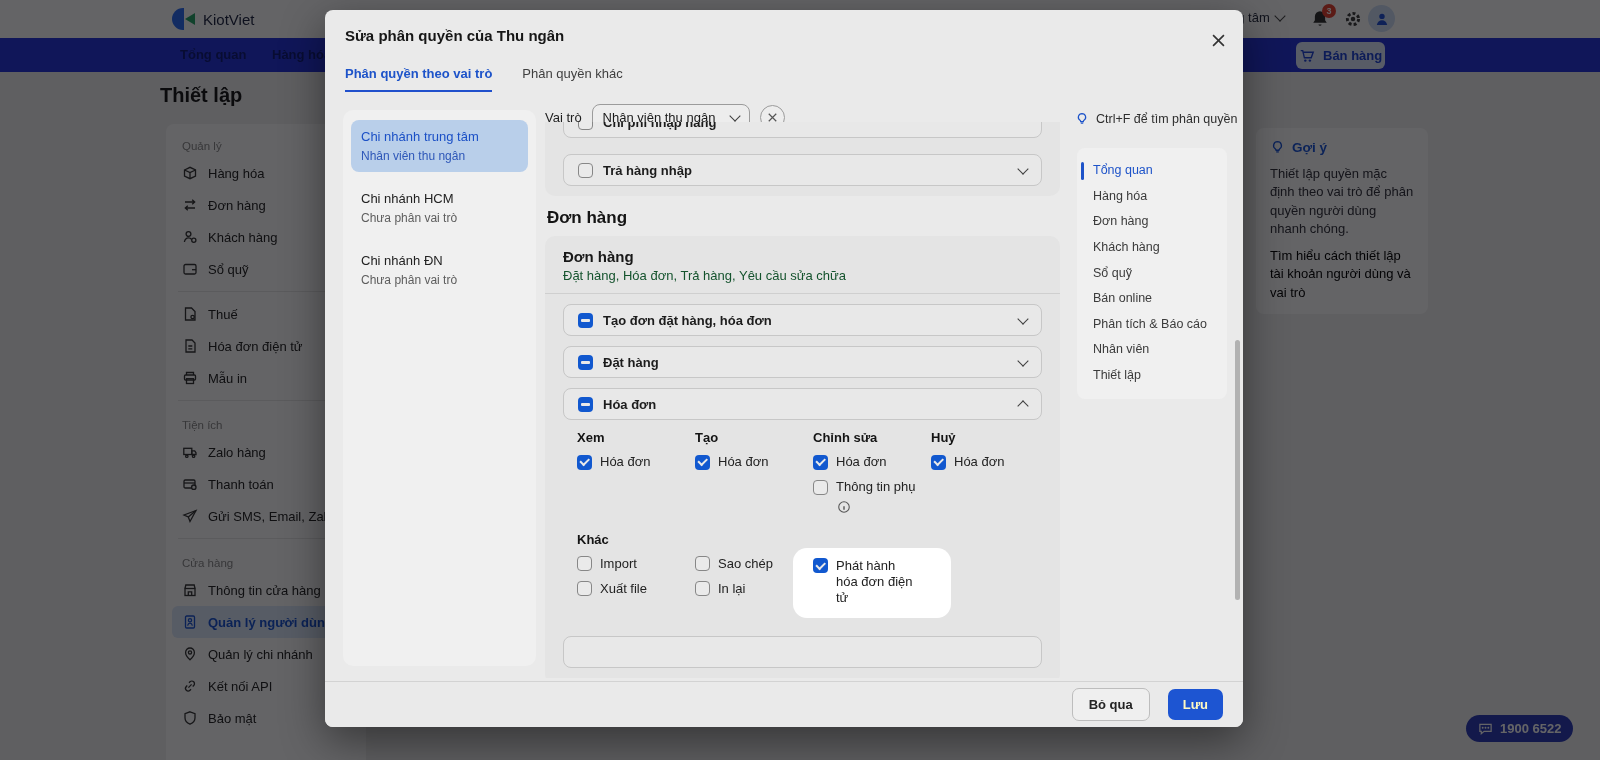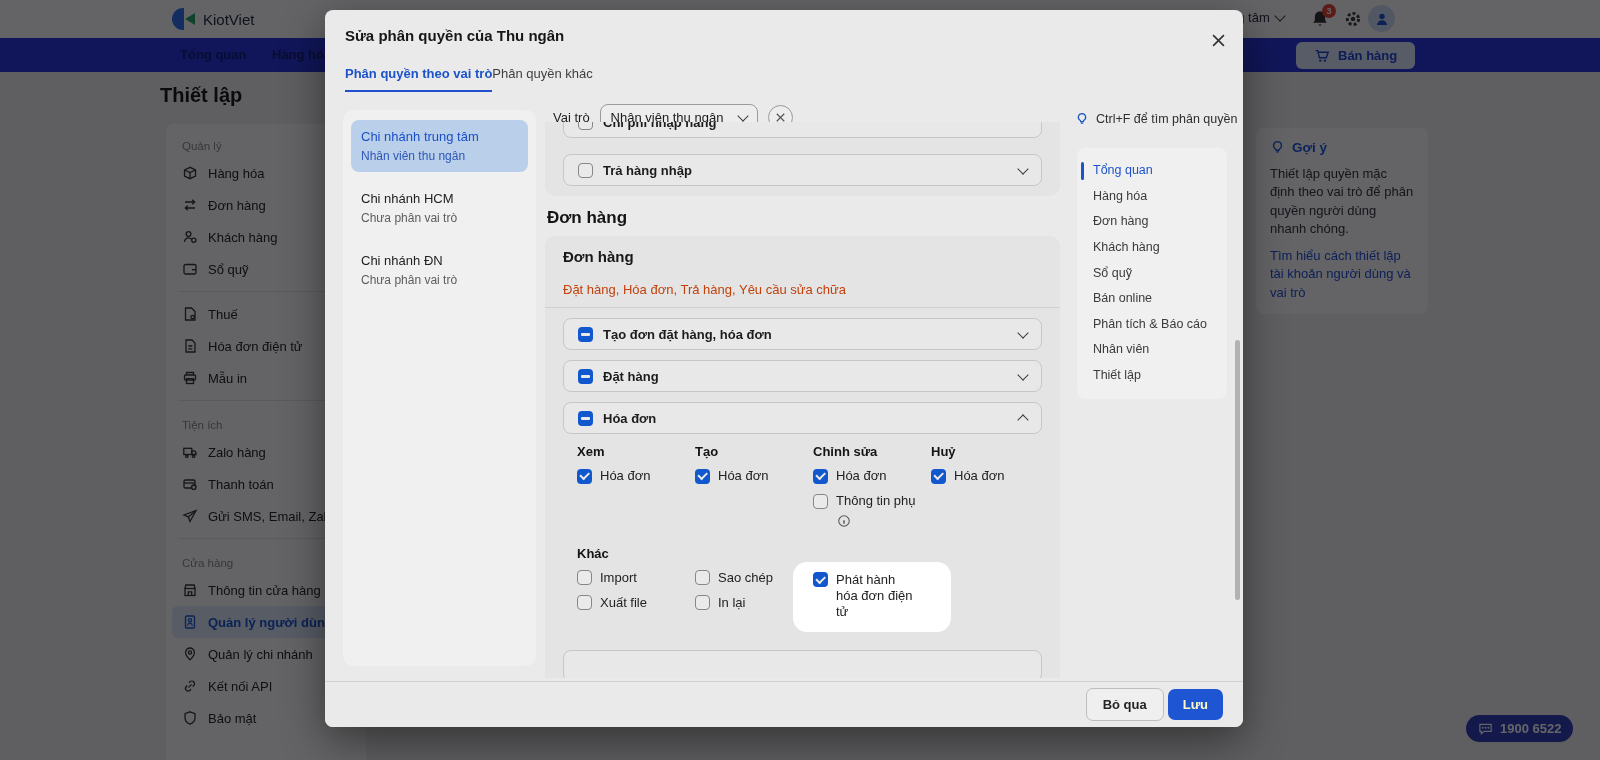--- a/index.html
+++ b/index.html
@@ -18,73 +18,73 @@
   .chev{width:7px;height:7px;border-right:1.8px solid #444;border-bottom:1.8px solid #444;display:inline-block}
   .chev.down{transform:rotate(45deg);margin-top:-3px}
   .chev.up{transform:rotate(-135deg);margin-top:3px}
   .bell{left:1310px;top:9px;width:20px;height:20px}
   .badge{left:1322px;top:4px;min-width:14px;height:14px;border-radius:8px;background:#e8402f;color:#fff;font-size:9px;font-weight:bold;display:flex;align-items:center;justify-content:center;padding:0 2px;box-sizing:border-box}
   .gear{left:1344px;top:10px;width:18px;height:18px}
   .avatar{left:1368px;top:5px;width:27px;height:27px;border-radius:50%;background:#cfe0f8;display:flex;align-items:center;justify-content:center}
 
   .navbar{left:0;top:38px;width:1600px;height:34px;background:#2334dc;z-index:1}
   .nav-item{top:9px;font-size:13px;font-weight:bold;color:#0e1a78}
-  .sell-btn{left:1296px;top:4px;height:27px;padding:0 18px;background:#dfe9ff;border-radius:6px;display:flex;align-items:center;gap:8px;font-size:13px;font-weight:bold;color:#1c43d8;box-sizing:border-box}
+  .sell-btn{left:1296px;top:4px;height:27px;padding:0 3px;background:#dfe9ff;border-radius:6px;display:flex;align-items:center;gap:8px;font-size:13px;font-weight:bold;color:#1c43d8;box-sizing:border-box}
 
   .page-title{left:160px;top:84px;font-size:20px;font-weight:bold;color:#161616;z-index:1}
   .side-card{left:166px;top:124px;width:200px;height:700px;background:#fff;border-radius:8px;padding:4px 0;box-sizing:border-box;z-index:1}
   .side-label{padding:12px 16px 5px;font-size:11.5px;color:#8a8a8a}
   .side-item{display:flex;align-items:center;gap:10px;padding:8px 16px;font-size:13px;color:#222}
   .side-item.active{margin:0 6px;padding:8px 10px;background:#dde9fc;border-radius:6px;color:#1653d4;font-weight:bold}
   .side-div{height:1px;background:#e8e8e8;margin:6px 12px}
   .sic{width:16px;height:16px;flex:none;display:flex}
 
   .tip-panel{left:1256px;top:128px;width:172px;background:#fff;border-radius:8px;padding:12px 14px;box-sizing:border-box;z-index:1}
   .tip-head{display:flex;align-items:center;gap:7px;font-size:13.5px;font-weight:bold;color:#1a56db}
   .tip-body{margin-top:10px;font-size:13px;line-height:1.42;color:#30303a}
-  .tip-link{margin-top:8px;font-size:13px;line-height:1.42;color:#1d4ed8}
+  .tip-link{margin-top:8px;font-size:13px;line-height:1.42;color:#000000}
 
   .hotline{left:1466px;top:715px;height:27px;padding:0 12px;background:#2c3cb8;border-radius:14px;display:flex;align-items:center;gap:7px;color:#fff;font-size:13px;font-weight:bold;z-index:1;box-sizing:border-box}
 
   
   .scrim{left:0;top:0;width:1600px;height:760px;background:rgba(5,5,8,0.62);z-index:5}
 
   
   .modal{left:325px;top:10px;width:918px;height:717px;background:#eaeaea;border-radius:8px;z-index:20;box-shadow:0 14px 44px rgba(0,0,0,.45)}
   .m-title{left:20px;top:17px;font-size:15px;font-weight:bold;color:#161616}
   .m-close{right:14px;top:19px;width:22px;height:22px;display:flex;align-items:center;justify-content:center;cursor:pointer}
-  .m-tabs{left:20px;top:56px;display:flex;}
+  .m-tabs{left:20px;top:56px;display:flex;gap:30px}
   .m-tab{font-size:13px;color:#3f3f3f;padding-bottom:9px}
   .m-tab.active{color:#1d53c9;font-weight:bold;border-bottom:2.5px solid #2050cc}
   .m-body{position:absolute;left:0;right:0;top:86px;bottom:46px}
 
   .branch-panel{left:18px;top:14px;width:193px;height:556px;background:#f0f0f0;border-radius:10px;padding:10px 8px;box-sizing:border-box}
   .branch{padding:9px 10px;border-radius:8px;margin-bottom:10px}
   .branch .bn{font-size:13px;color:#222;margin-bottom:5px}
   .branch .br{font-size:12px;color:#5d5d5d}
   .branch.sel{background:#b9cfea}
   .branch.sel .bn{color:#1b50c6}
   .branch.sel .br{color:#2e57b8}
 
-  .role-row{left:228px;top:8px;display:flex;align-items:center}
+  .role-row{left:220px;top:8px;display:flex;align-items:center}
   .role-label{font-size:13px;color:#1f1f1f;margin-right:10px}
   .role-select{width:158px;height:27px;border:1px solid #9b9b9b;border-radius:8px;background:#ededed;display:flex;align-items:center;padding:0 10px;font-size:13px;color:#1a1a1a;box-sizing:border-box}
   .role-select .chev{margin-left:auto;border-color:#3e3e3e}
   .role-clear{width:25px;height:25px;border:1px solid #9b9b9b;border-radius:50%;background:#ededed;margin-left:10px;display:flex;align-items:center;justify-content:center;box-sizing:border-box}
 
   .scroll{left:220px;top:26px;width:515px;height:556px;overflow:hidden}
   .gcard{background:#e4e4e4;border-radius:10px}
   .prow{display:flex;align-items:center;gap:10px;height:32px;padding:0 14px;background:#e8e8e8;border:1px solid #c7c7c7;border-radius:8px;font-size:13px;font-weight:bold;color:#1c1c1c;box-sizing:border-box}
   .prow .chev{margin-left:auto;border-color:#3e3e3e}
   #card-top{margin-top:-28px;padding:12px 18px 10px;border-radius:0 0 10px 10px}
   #card-top .prow + .prow{margin-top:16px}
   .sec-title{margin:12px 0 8px 2px;font-size:17px;font-weight:bold;color:#141414}
   #card-main{padding:12px 18px 16px}
   .gc-title{font-size:15px;font-weight:bold;color:#181818}
-  .gc-sub{margin-top:17px;font-size:13px;color:#c2410c}
+  .gc-sub{margin-top:3px;font-size:13px;color:#14532d}
   .gc-divider{height:1px;background:#cfcfcf;margin:10px -18px 0}
   #card-main .prow{margin-top:10px}
   .exp{padding:10px 0 8px 14px}
   .pcols{display:flex}
   .pcol{width:118px;flex:none}
   .pcol:last-child{width:128px}
   .pcol-h{font-size:13px;font-weight:bold;color:#141414}
   .pitem{display:flex;align-items:flex-start;gap:8px;font-size:13px;color:#222;margin-top:9px}
   .pitem .plbl{line-height:1.25}
   .cb{position:relative;width:15px;height:15px;border-radius:4px;flex:none;display:inline-block;box-sizing:border-box;margin-top:0.5px}
@@ -97,21 +97,21 @@
   .spotlight{background:#ffffff;border-radius:14px;padding:10px 10px 12px 20px;margin:1px 0 0 -20px;width:128px;box-sizing:content-box}
   .spotlight .plbl{width:84px}
 
   .hint-row{left:750px;top:16px;display:flex;align-items:center;gap:7px;font-size:12.5px;color:#2e2e2e}
   .mnav{left:752px;top:52px;width:150px;background:#f0f0f0;border-radius:8px;padding:10px 0;box-sizing:border-box}
   .mnav-item{position:relative;padding:5px 16px;font-size:12.5px;color:#3b3b3b;line-height:1.25}
   .mnav-item.active{color:#1d53c9}
   .mnav-item.active::before{content:"";position:absolute;left:4px;top:4px;bottom:4px;width:2.5px;background:#1d53c9;border-radius:2px}
   .m-scrollthumb{right:3px;top:244px;width:5px;height:260px;background:#b2b2b2;border-radius:3px}
 
-  .m-footer{position:absolute;left:0;right:0;bottom:0;height:46px;border-top:1px solid #d3d3d3;background:#eaeaea;border-radius:0 0 8px 8px;display:flex;align-items:center;justify-content:flex-end;gap:4px;padding-right:20px;box-sizing:border-box}
+  .m-footer{position:absolute;left:0;right:0;bottom:0;height:46px;border-top:1px solid #d3d3d3;background:#eaeaea;border-radius:0 0 8px 8px;display:flex;align-items:center;justify-content:flex-end;gap:18px;padding-right:20px;box-sizing:border-box}
   .btn-cancel{height:31px;padding:0 16px;background:#efefef;border:1px solid #bdbdbd;border-radius:7px;font-size:13px;font-weight:bold;color:#242424;display:flex;align-items:center}
   .btn-save{height:31px;padding:0 15px;background:#1d55d2;border:none;border-radius:7px;font-size:13px;font-weight:bold;color:#fef9c3;display:flex;align-items:center}
 </style>
 </head>
 <body>
 
 <div class="abs topbar">
   <div class="abs logo">
     <span class="logo-ic">
         <span class="logo-blue"></span>

